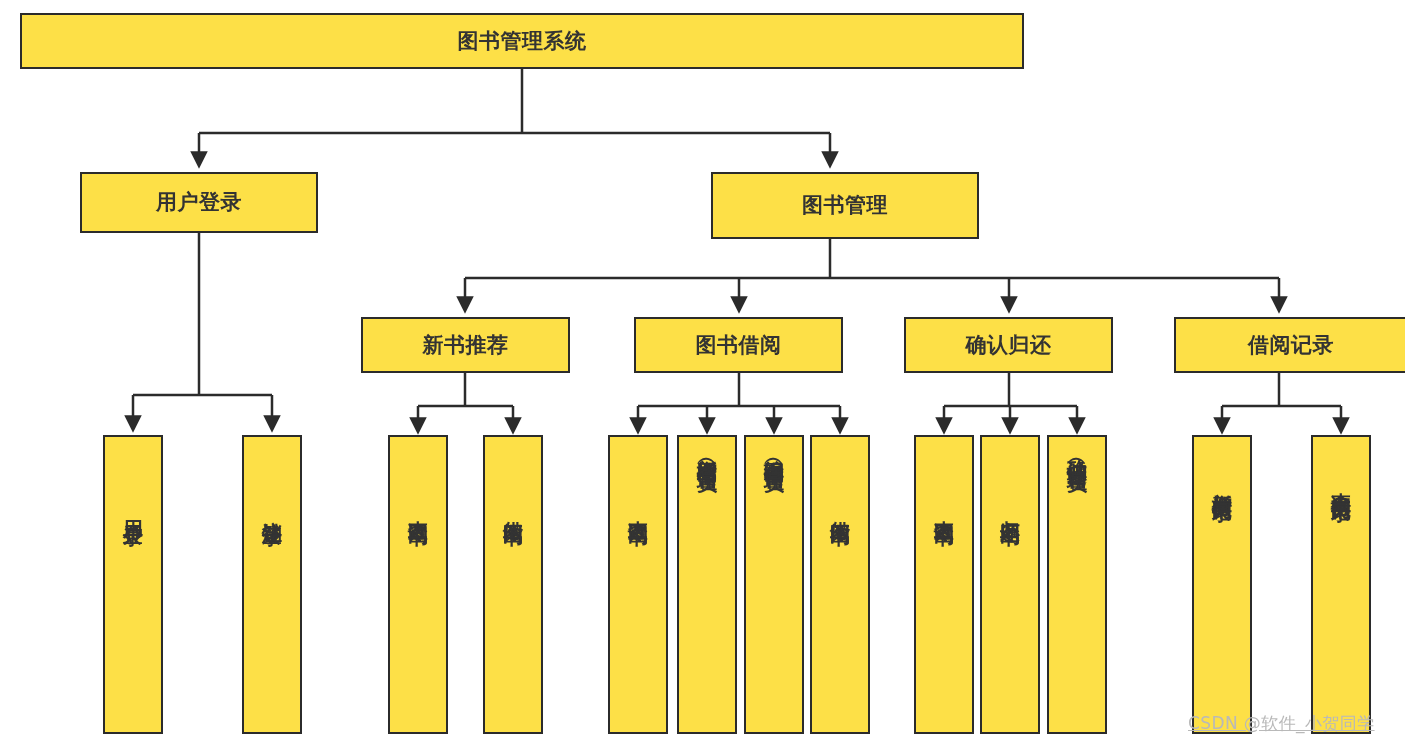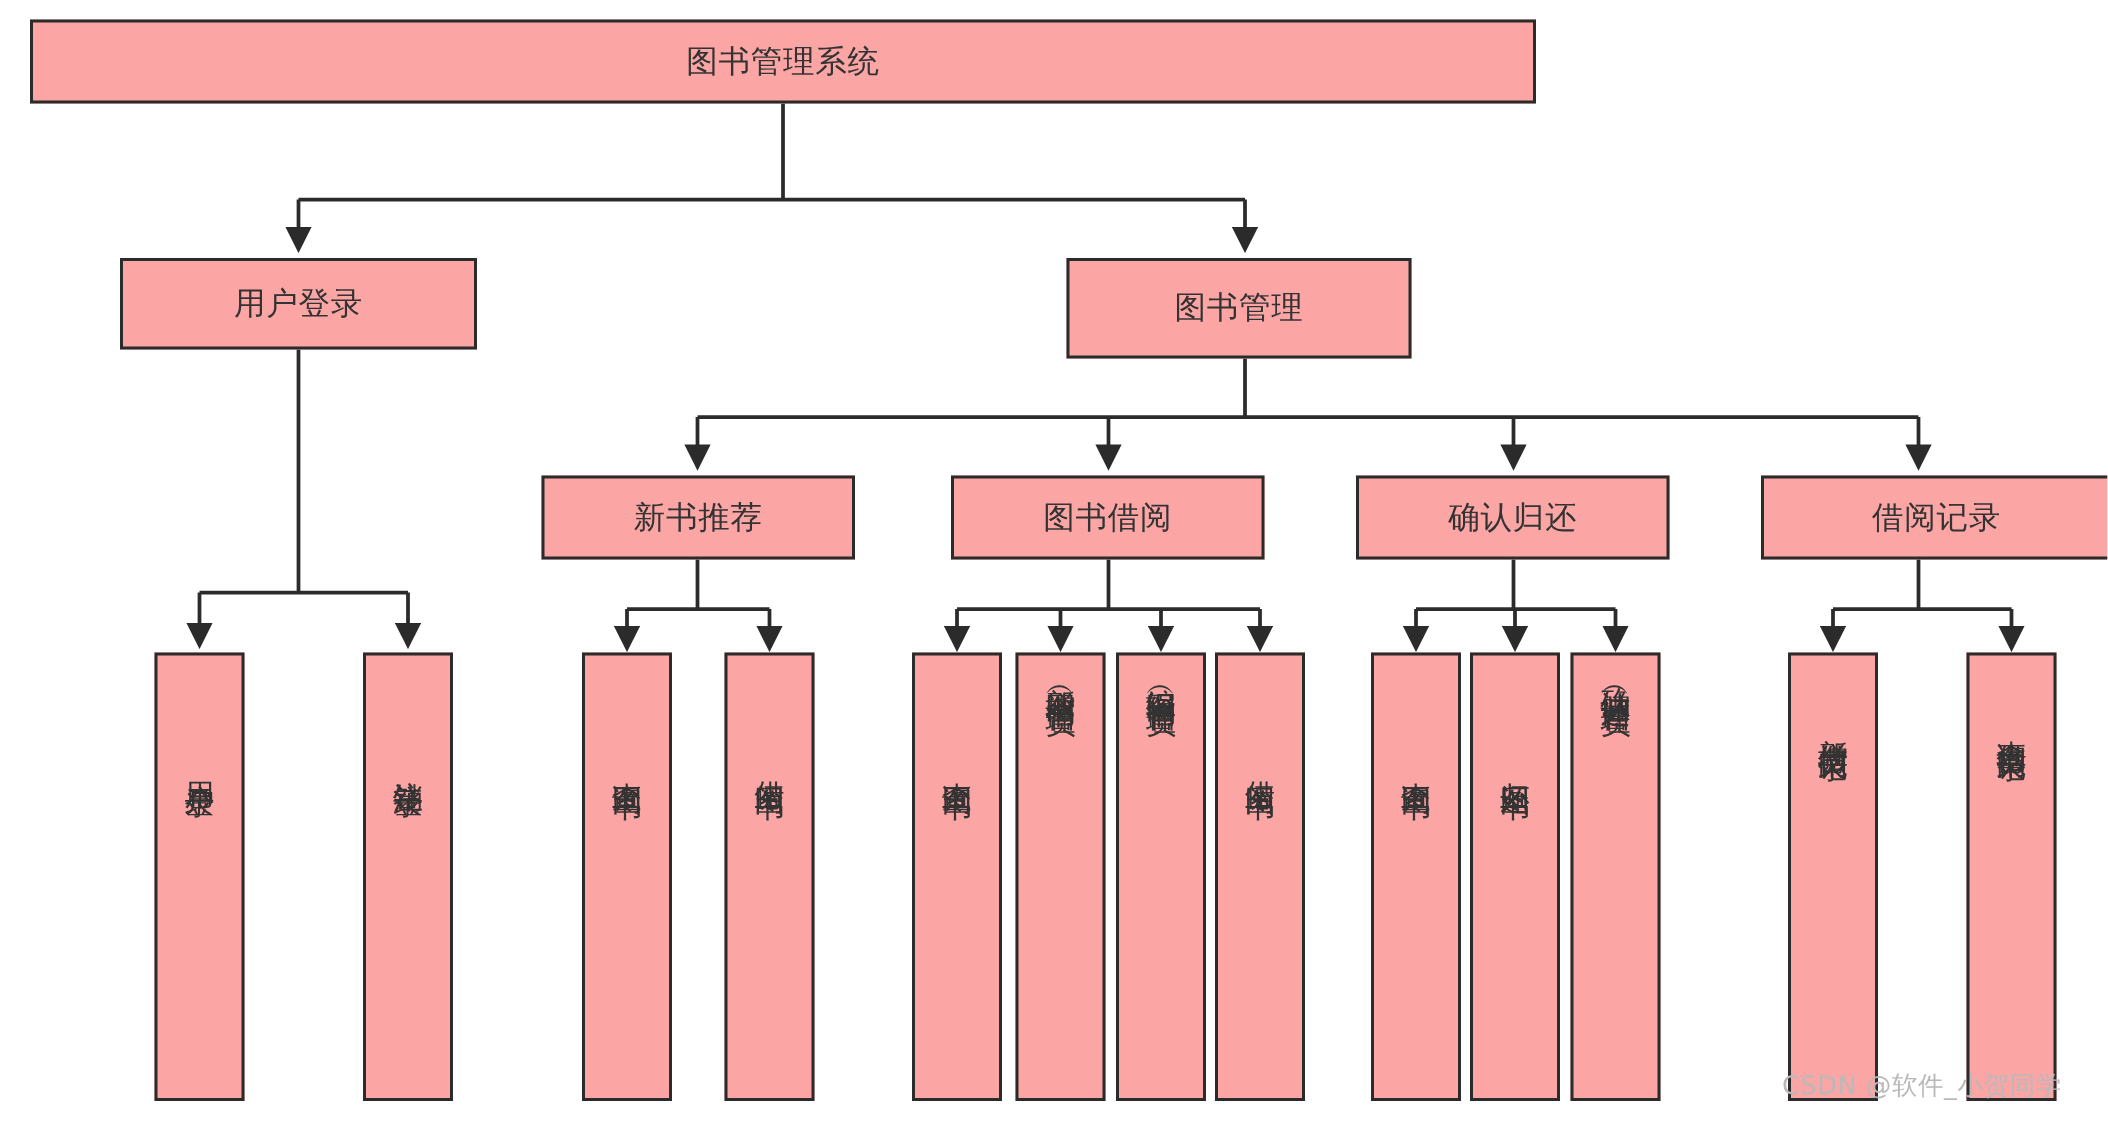--- a/index.html
+++ b/index.html
@@ -21,26 +21,27 @@
     position: absolute;
     left: 0;
     top: 0;
     width: 1405px;
     height: 747px;
   }
   .node {
     position: absolute;
     box-sizing: border-box;
     border: 2.5px solid #2b2b2b;
-    background: #fca5a5;
+    background: #fde047;
     color: #222222;
     display: flex;
     align-items: center;
     justify-content: center;
     z-index: 2;
+    font-weight: bold;
   }
   .node .label {
     font-size: 21px;
     line-height: 1.15;
     letter-spacing: 0.5px;
     white-space: nowrap;
     color: #333333;
   }
   .node.vertical {
     align-items: flex-start;
@@ -58,20 +59,21 @@
   }
   .watermark {
     position: absolute;
     left: 1188px;
     top: 712px;
     font-size: 17px;
     color: #b9b9b9;
     white-space: nowrap;
     z-index: 5;
     letter-spacing: 0.4px;
+    text-decoration: underline;
   }
 </style>
 </head>
 <body>
 
 <div id="canvas">
 
   <svg id="edges" viewBox="0 0 1405 747" xmlns="http://www.w3.org/2000/svg">
     <defs>
       <marker id="arrow" viewBox="0 0 12 12" refX="6" refY="6" markerWidth="7" markerHeight="7" orient="auto-start-reverse">
@@ -123,21 +125,21 @@
   </svg>
 
   <div class="node" style="left:20px; top:13px; width:1004px; height:56px;">
     <span class="label">图书管理系统</span>
   </div>
 
   <div class="node" style="left:80px; top:172px; width:238px; height:61px;">
     <span class="label">用户登录</span>
   </div>
 
-  <div class="node" style="left:711px; top:172px; width:230px; height:67px;">
+  <div class="node" style="left:711px; top:172px; width:268px; height:67px;">
     <span class="label">图书管理</span>
   </div>
 
   <div class="node" style="left:634px; top:317px; width:209px; height:56px;">
     <span class="label">图书借阅</span>
   </div>
 
   <div class="node" style="left:361px; top:317px; width:209px; height:56px;">
     <span class="label">新书推荐</span>
   </div>

